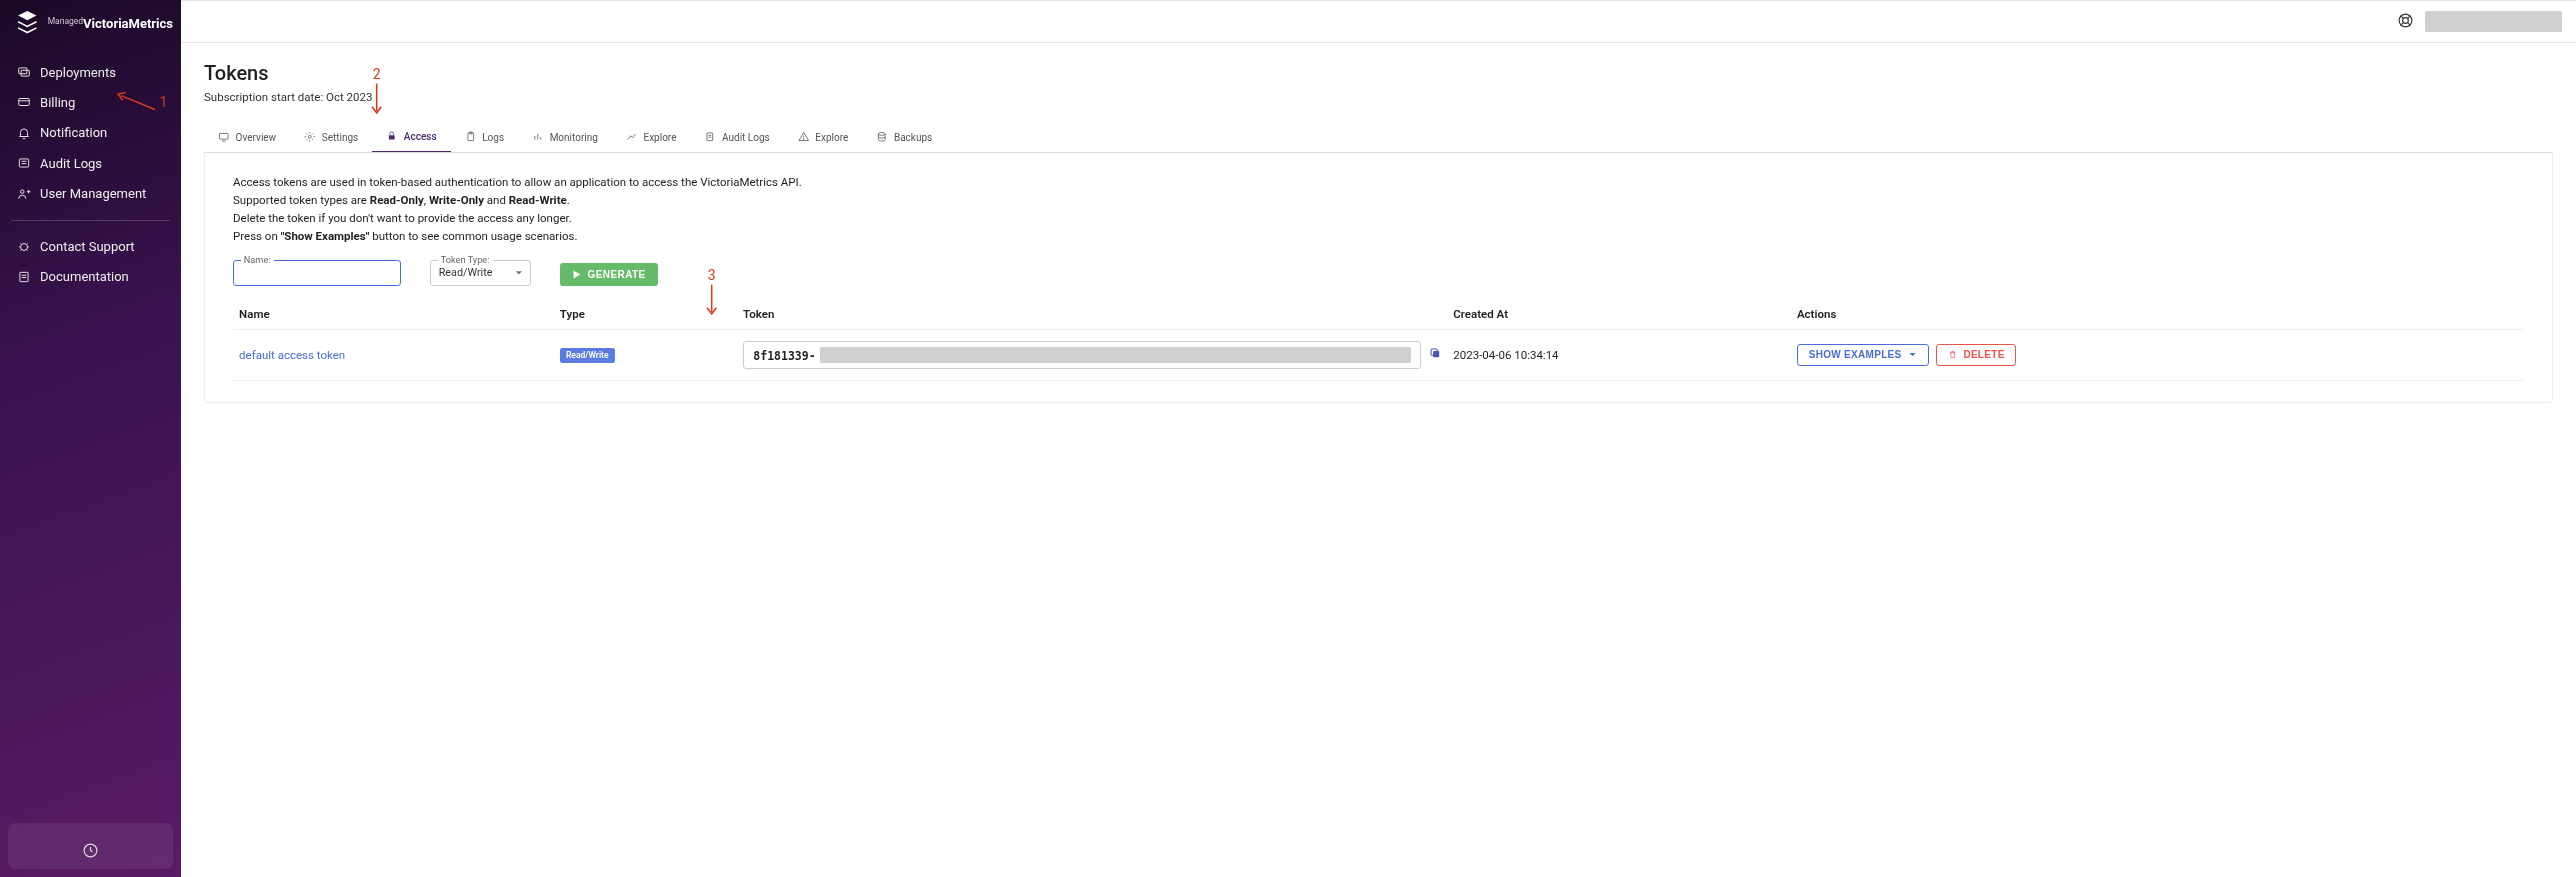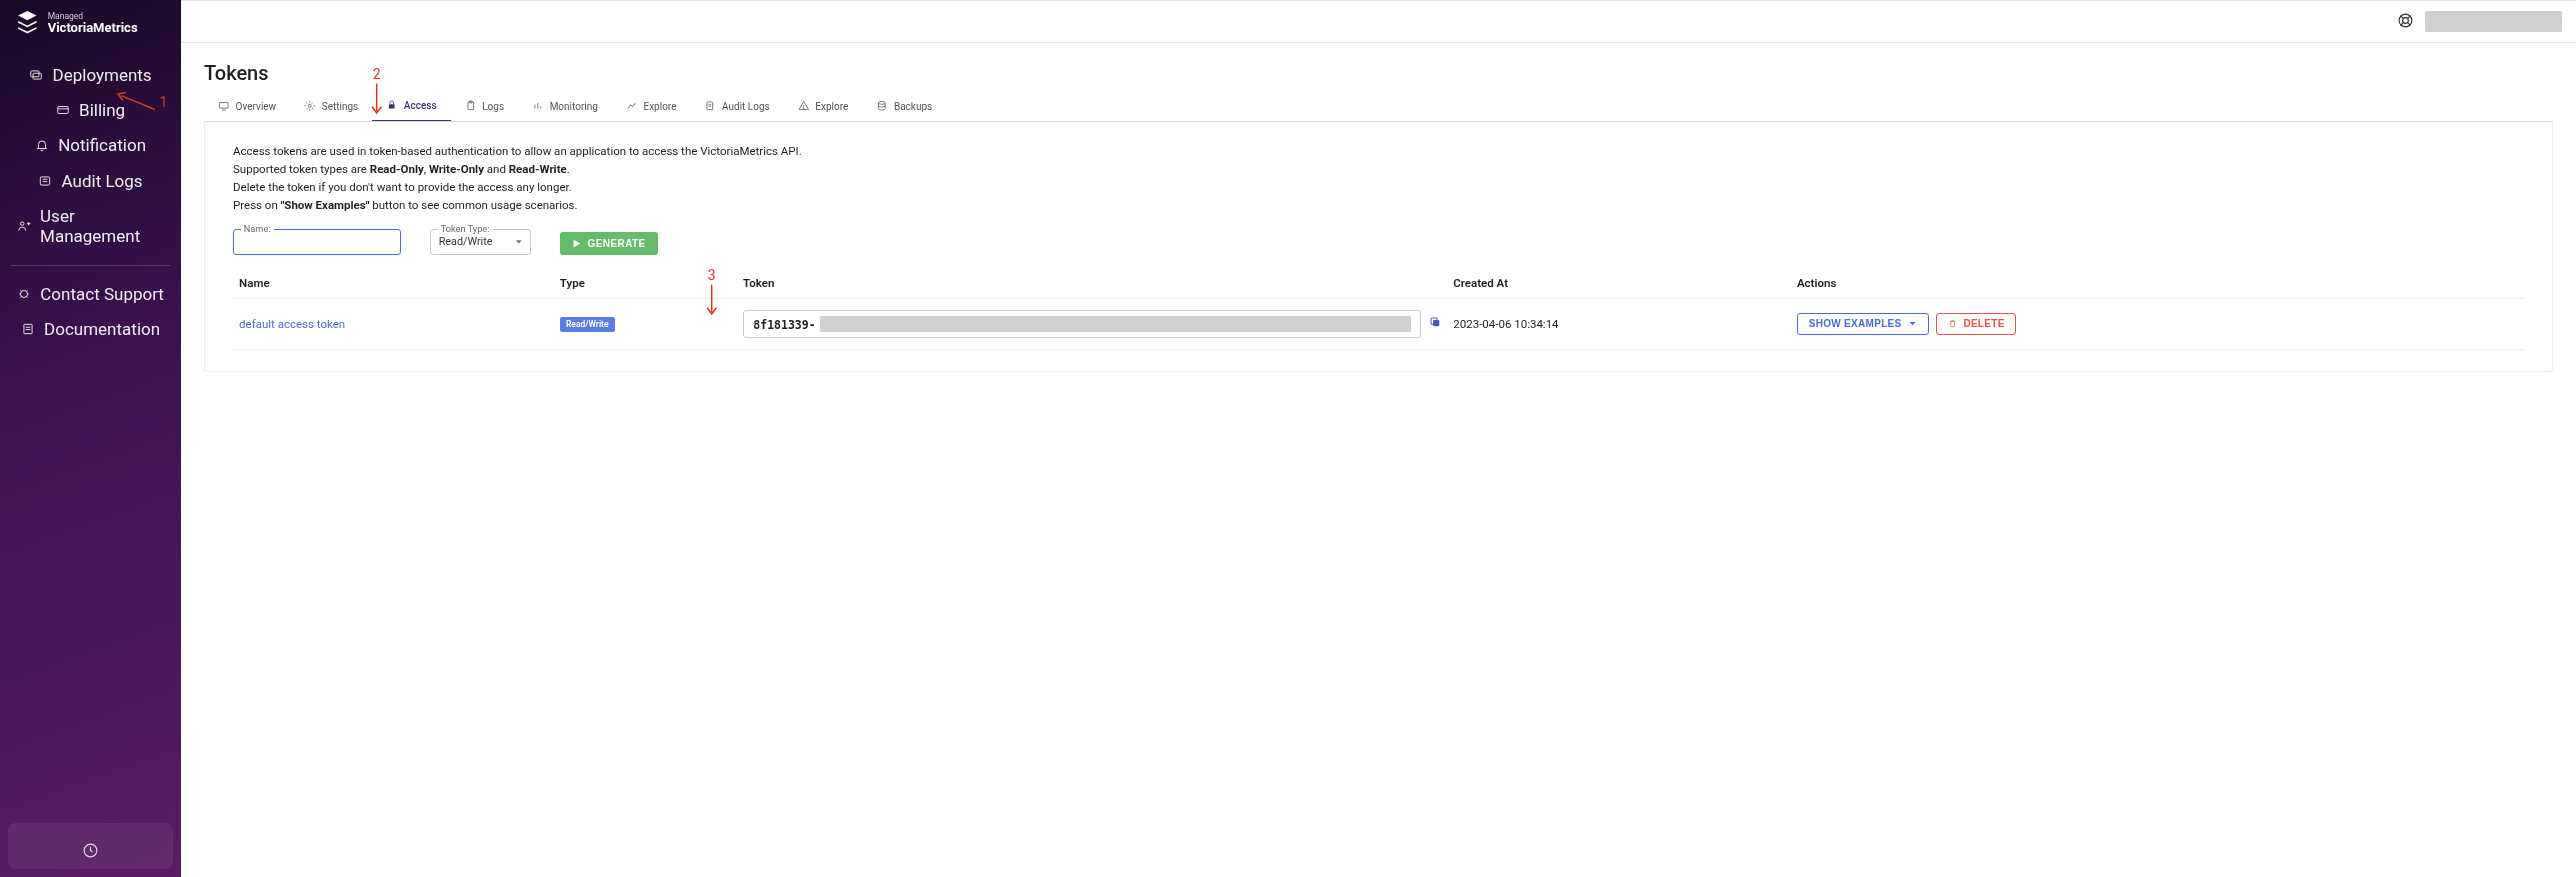--- a/index.html
+++ b/index.html
@@ -25,29 +25,28 @@
   
   .sidebar{
     width:181px;
     background:linear-gradient(160deg,#1a0826 0%,#3a1250 40%,#5a1b65 100%);
     color:#fff;
     display:flex;flex-direction:column;
     padding-top:10.8px;
   }
   .logo{display:flex;align-items:center;gap:7.7px;padding:0 15.4px 21.5px 15.4px;}
   .logo svg{flex:0 0 24.6px;}
-  .logo-text{display:flex;flex-direction:column;line-height:1;}
+  .logo-text{display:flex;flex-direction:row;line-height:1;}
   .logo-text .small{font-size:8.5px;color:#d6c8e0;}
   .logo-text .big{font-size:13px;font-weight:700;}
   .nav{display:flex;flex-direction:column;padding:0 6.1px;}
   .nav-item{
     display:flex;align-items:center;gap:9.2px;
     padding:7.7px 10.8px;border-radius:4.6px;color:#eee;cursor:pointer;
-    font-size:17px;
-    justify-content:center;
+    font-size:13px;
   }
   .nav-item svg{width:14px;height:14px;flex:0 0 14px;stroke:#eee;fill:none;stroke-width:1.6;}
   .nav-sep{border-top:0.8px solid rgba(255,255,255,0.18);margin:10.8px 10.8px;}
   .credits-card{
     margin:auto 7.7px 7.7px 7.7px;
     background:rgba(255,255,255,0.07);
     border-radius:7.7px;
     padding:18.4px 7.7px 7.7px 7.7px;
     text-align:center;
   }
@@ -233,20 +232,21 @@
             <line x1="19" y1="5" x2="15" y2="9"></line>
             <line x1="5" y1="19" x2="9" y2="15"></line>
             <line x1="19" y1="19" x2="15" y2="15"></line>
           </svg>
       </span>
       <div class="profile"></div>
     </div>
 
     <div class="page" style="position:relative;">
       <h1 class="page-title">Tokens</h1>
+      <div class="page-sub">Subscription start date: Oct 2023</div>
 
       <div class="tabs">
         <div class="tab">
           <svg viewBox="0 0 24 24">
               <rect x="3" y="5" width="18" height="12" rx="1"></rect>
               <line x1="8" y1="21" x2="16" y2="21"></line>
             </svg>
           <span>Overview</span>
         </div>
         <div class="tab">

